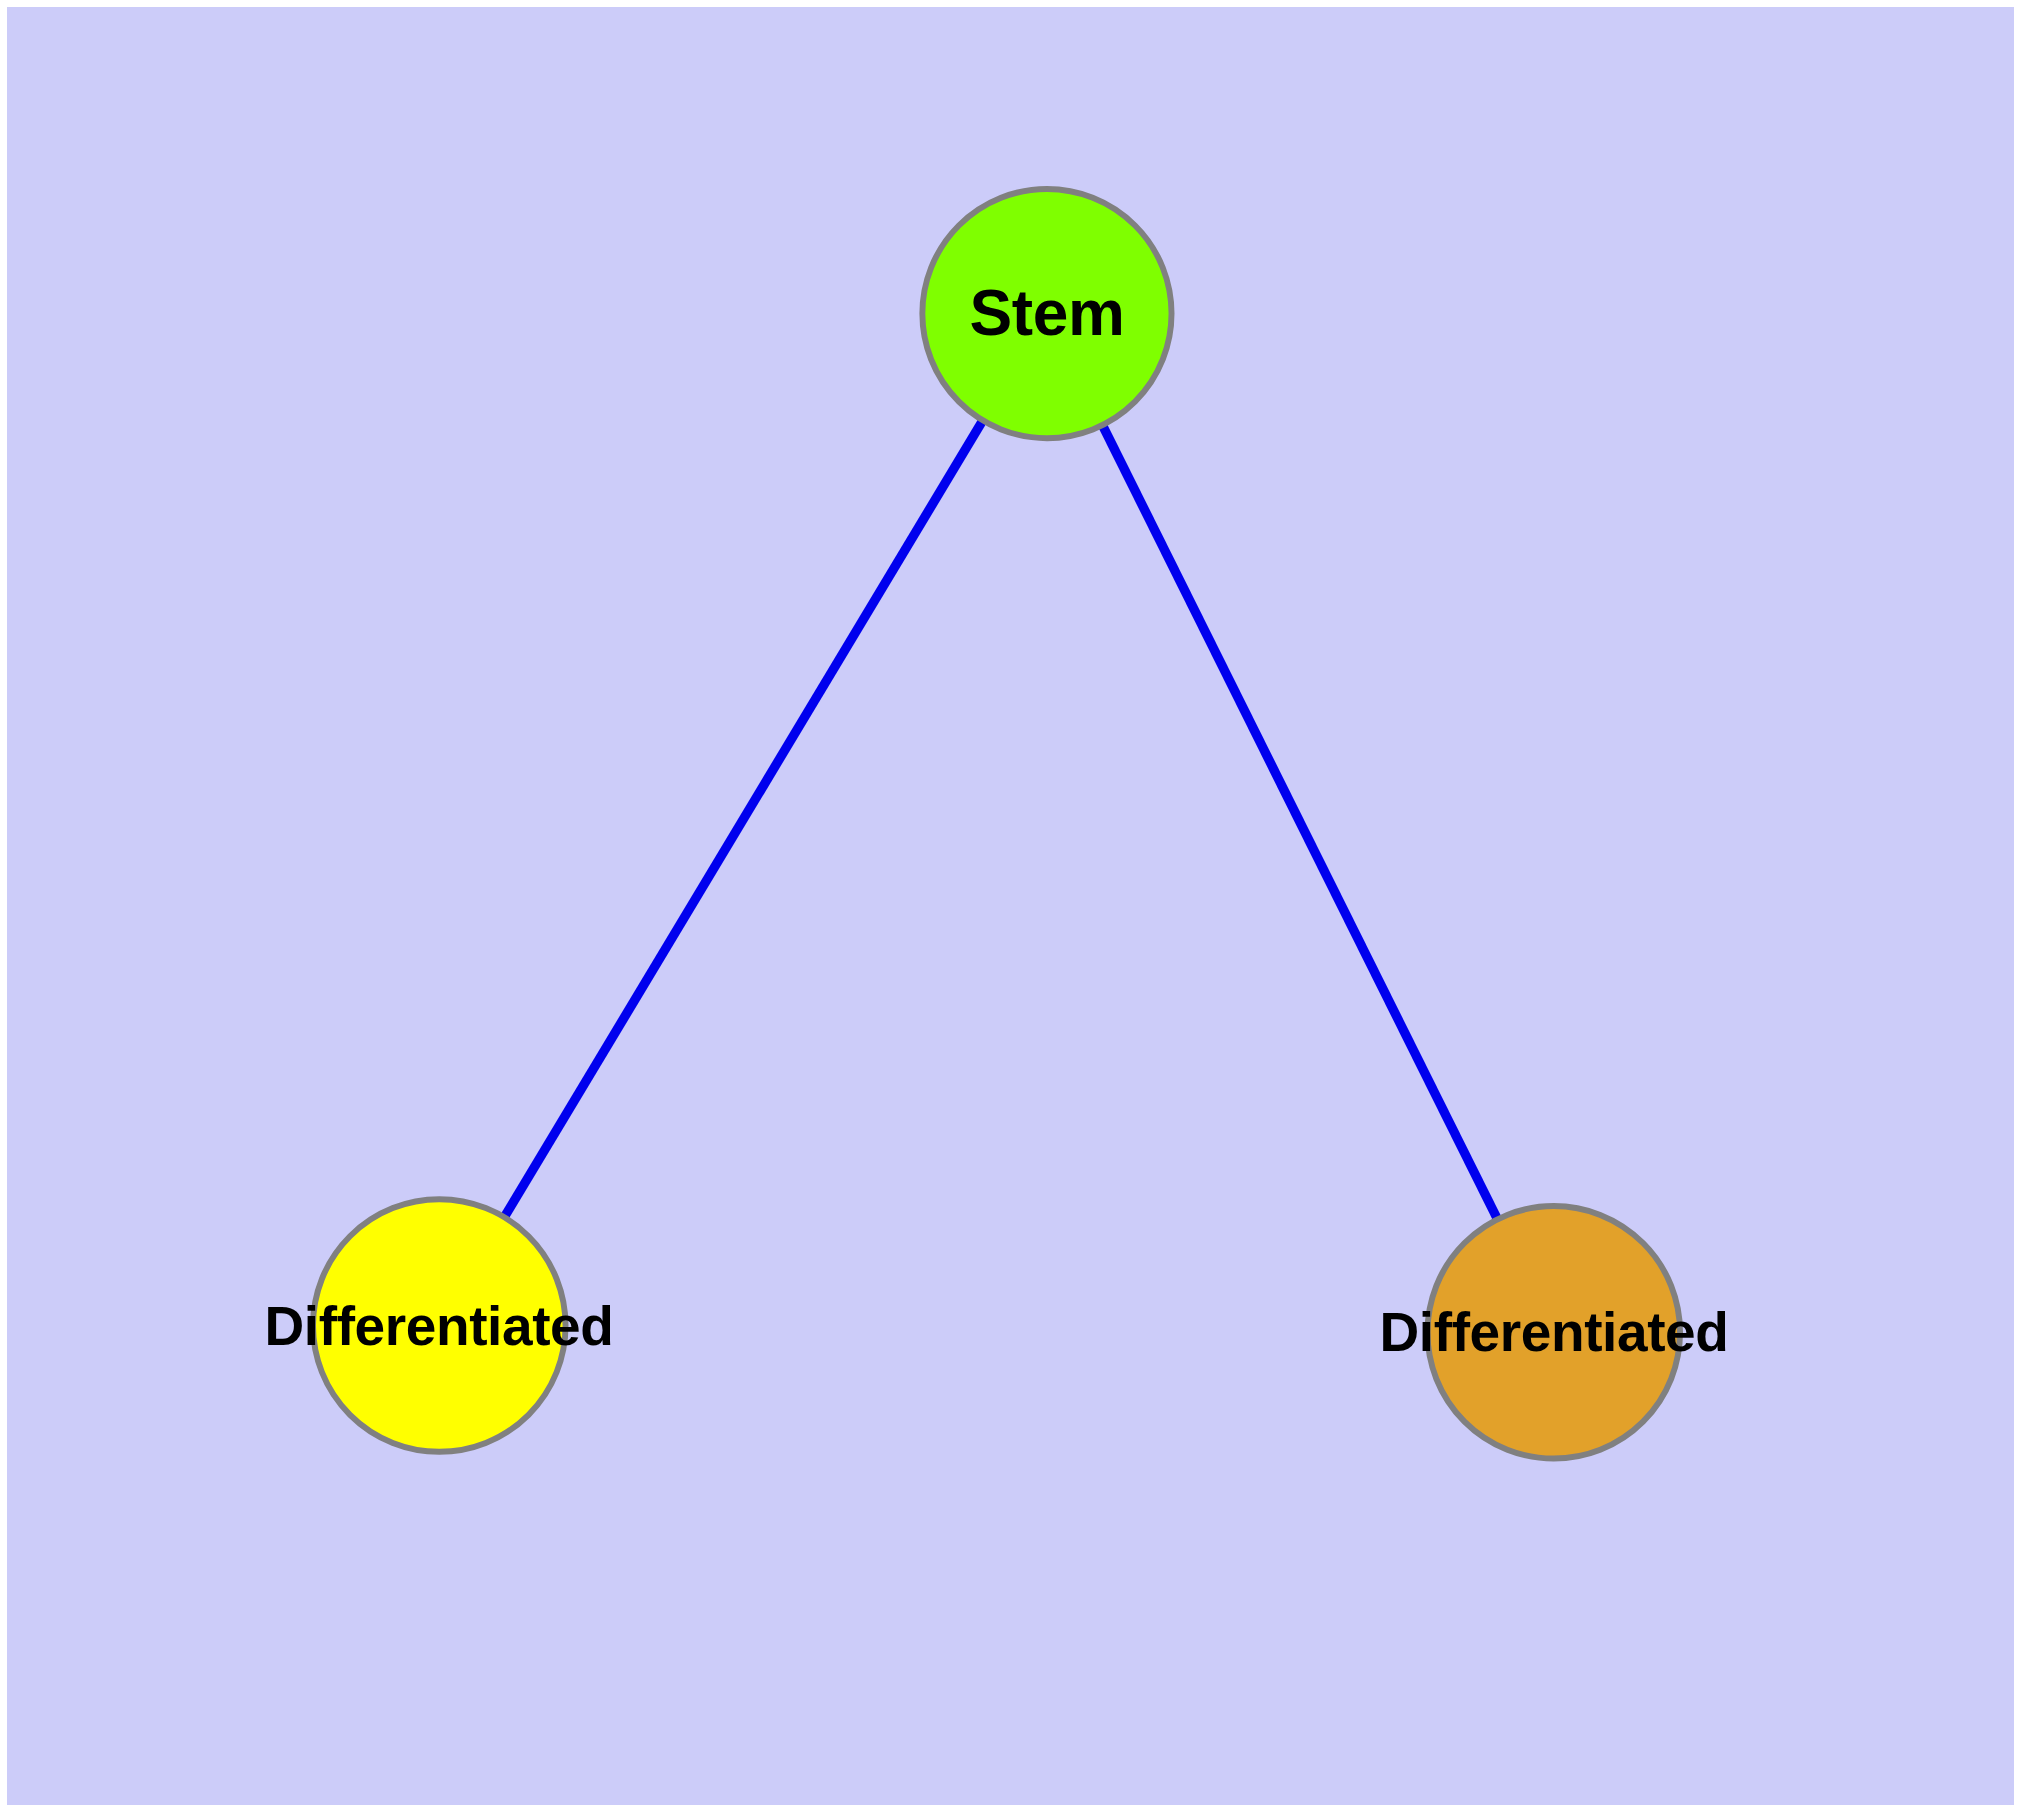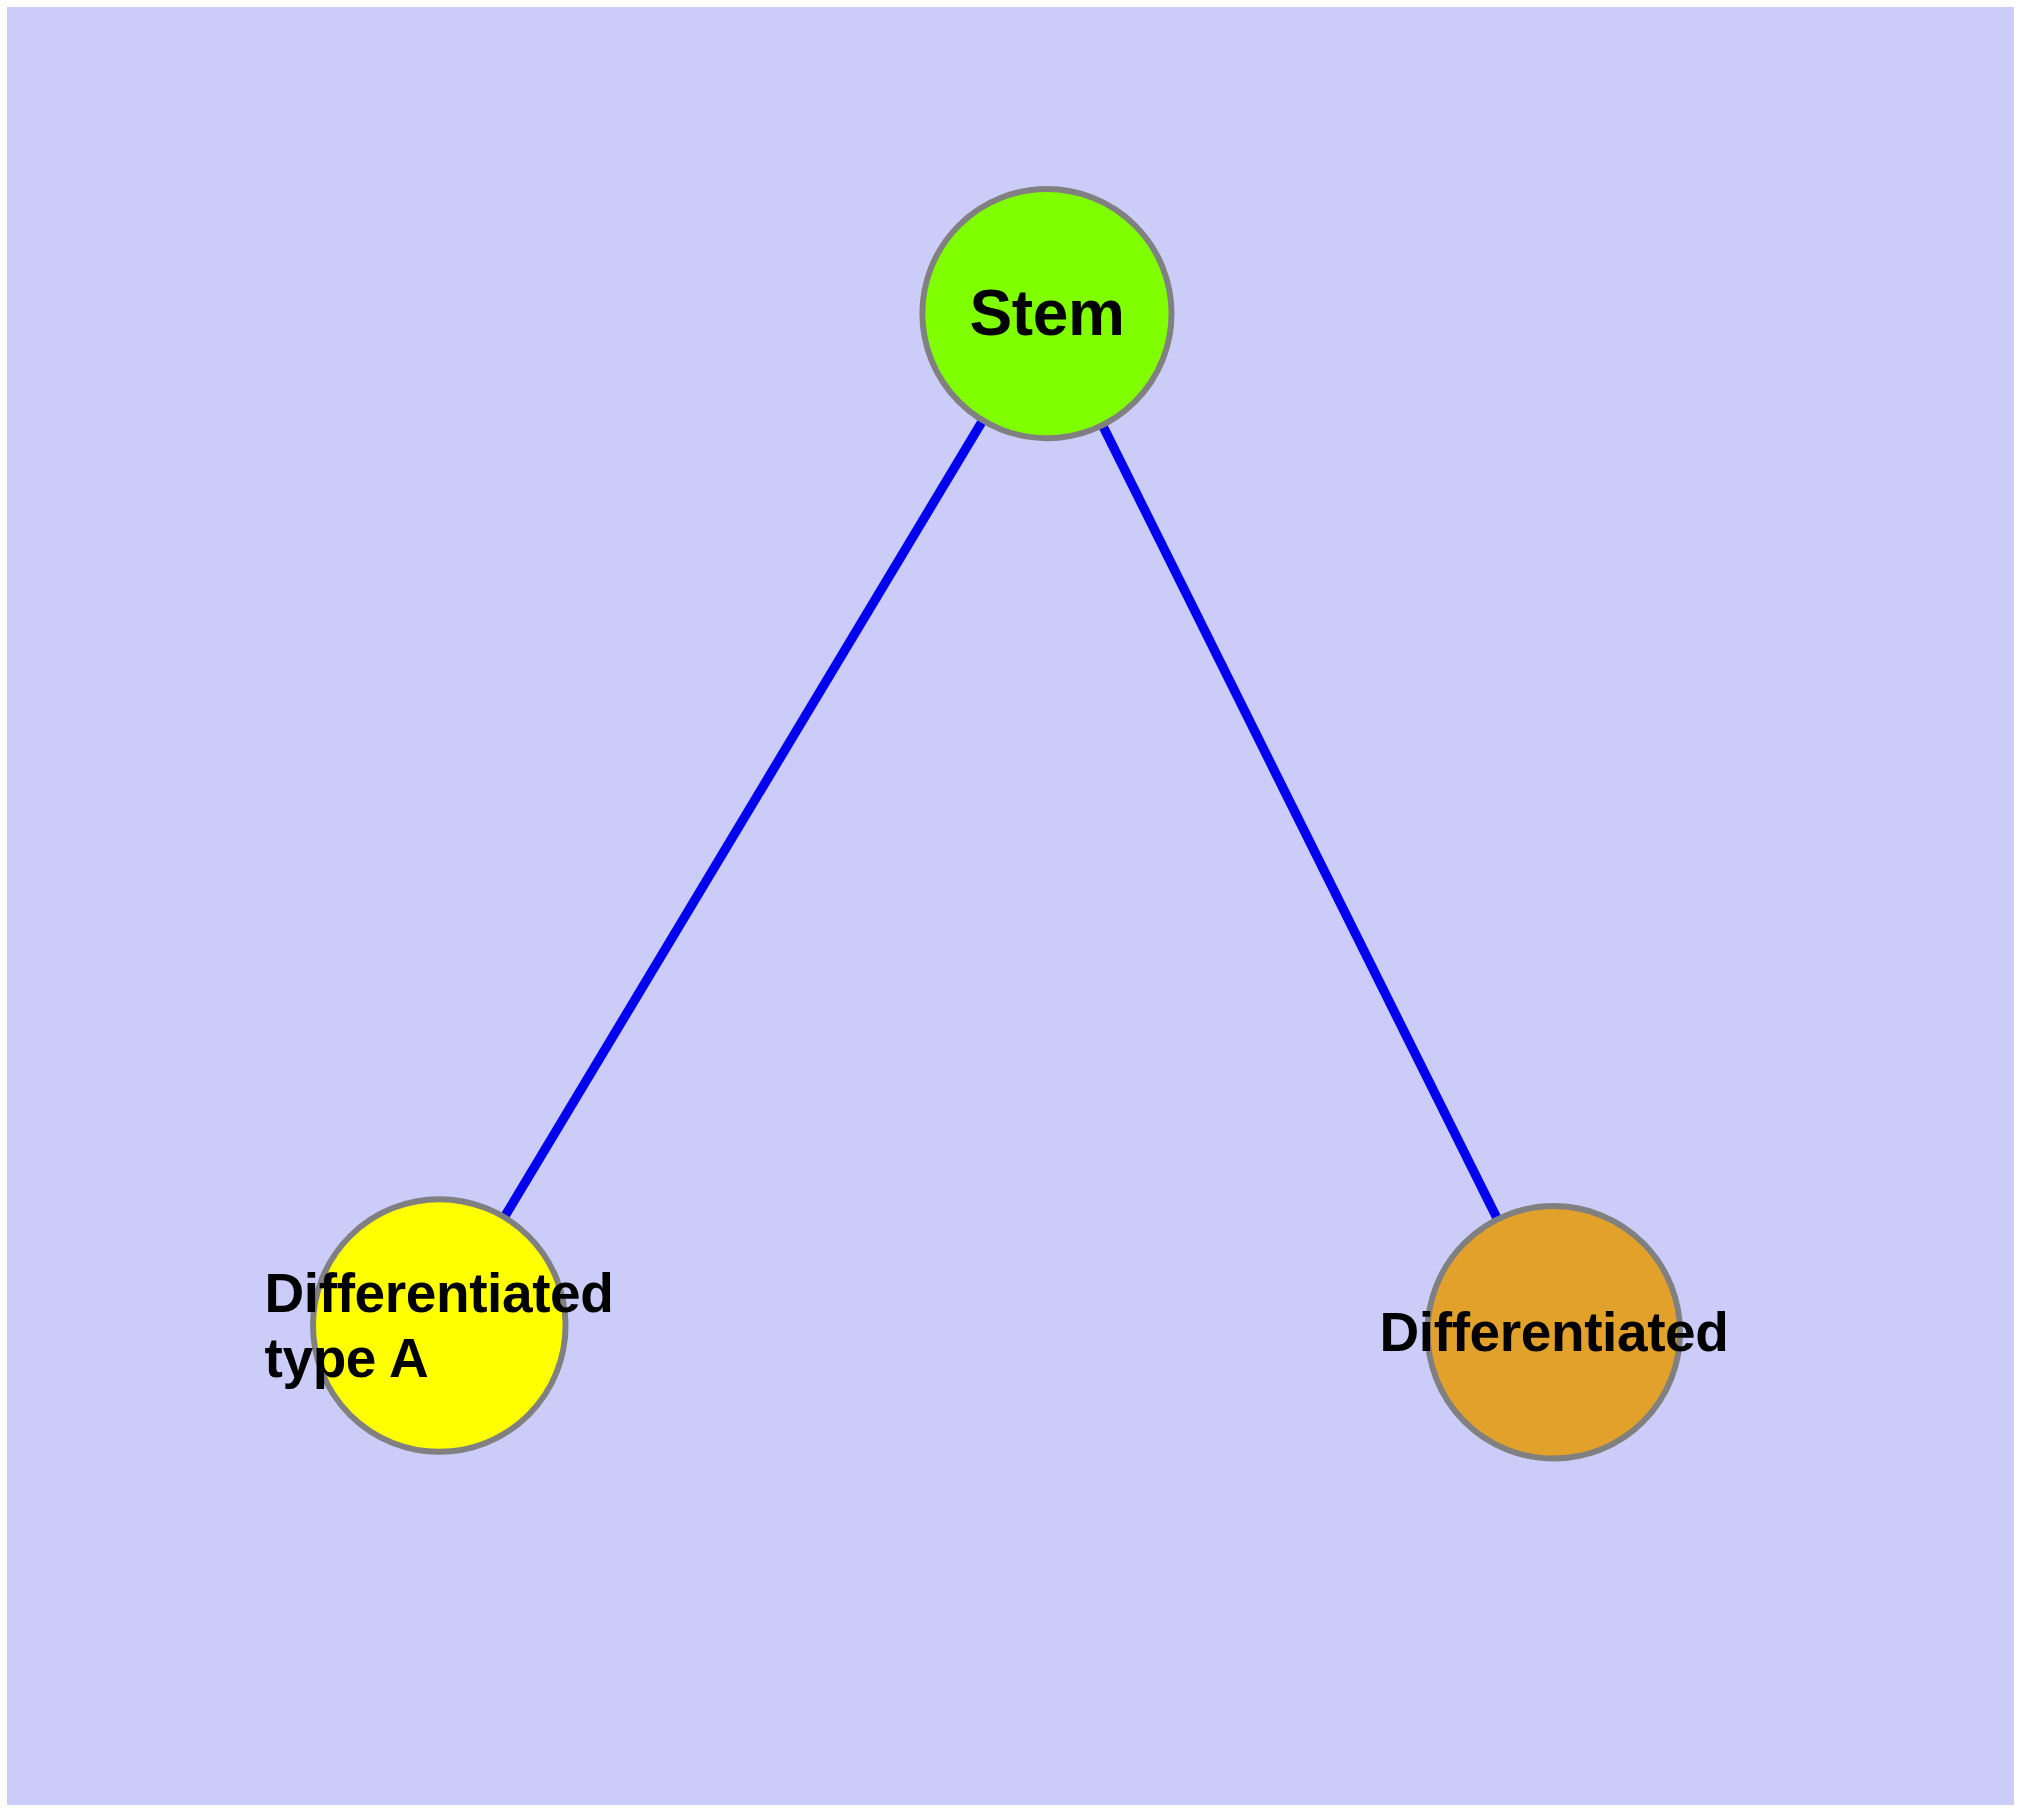--- a/index.html
+++ b/index.html
@@ -29,21 +29,21 @@
     top: 0;
     width: 2021px;
     height: 1812px;
     pointer-events: none;
   }
   .node-label {
     position: absolute;
     color: #000000;
     font-weight: bold;
     font-family: "Liberation Sans", sans-serif;
-    text-align: left;
+    text-align: right;
     white-space: nowrap;
     line-height: 1.18;
     letter-spacing: -0.4px;
     transform: translate(-50%, -50%);
   }
   .label-stem { font-size: 64px; }
   .label-child { font-size: 55px; }
 </style>
 </head>
 <body>
@@ -64,20 +64,19 @@
       <circle cx="1833" cy="1572" r="149" fill="#e2a12a" stroke="#808080" stroke-width="7"></circle>
     </g>
   </svg>
 
   <div class="node-label label-stem" style="left:1047px; top:314px;">
     <span>Stem</span>
   </div>
 
   <div class="node-label label-child" style="left:439px; top:1326px;">
     <div>Differentiated</div>
-    <div>type A</div>
   </div>
 
   <div class="node-label label-child" style="left:1554px; top:1332px;">
     <div>Differentiated</div>
   </div>
 </div>
 
 
 </body></html>

